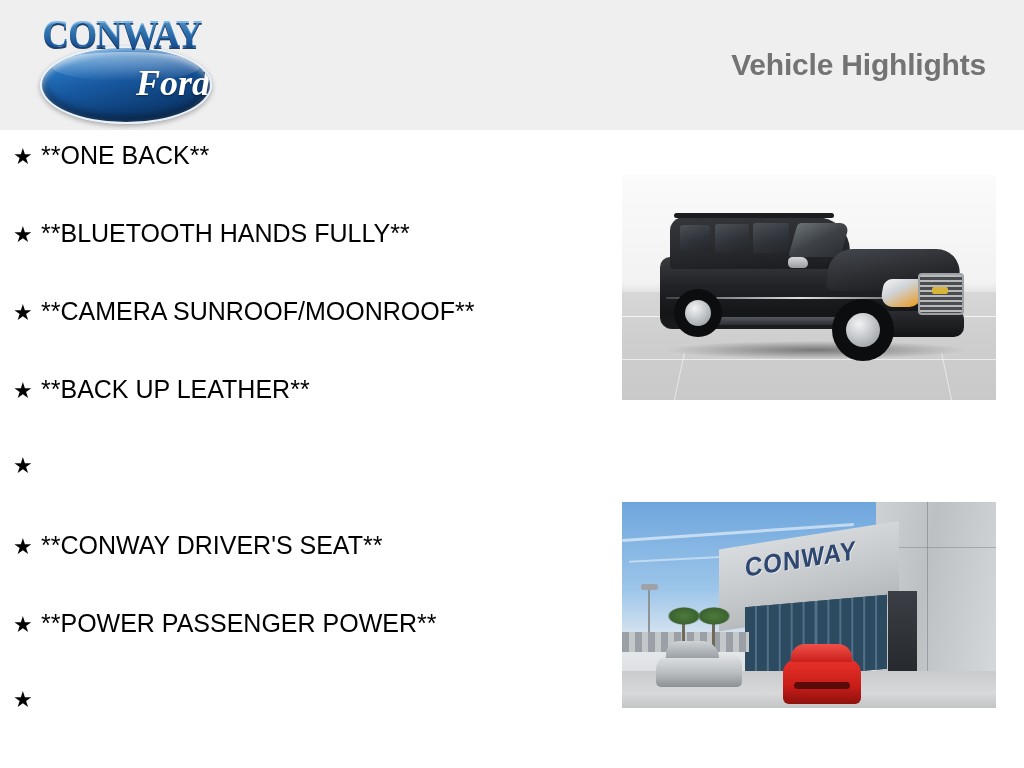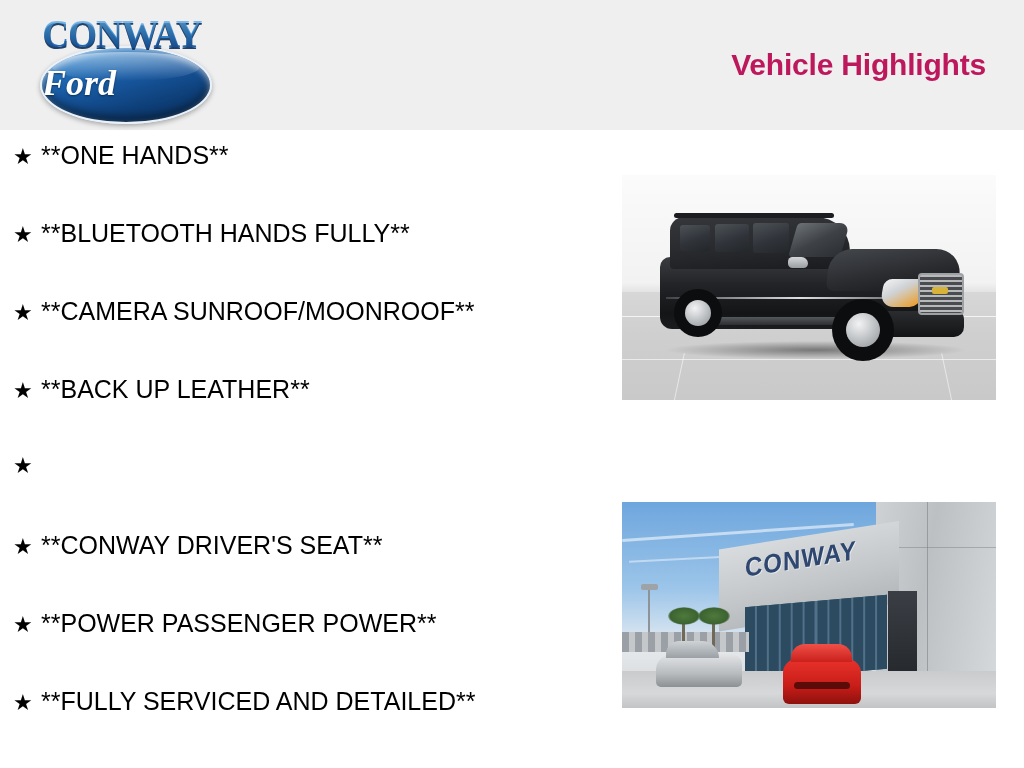--- a/index.html
+++ b/index.html
@@ -95,39 +95,39 @@
     height: 40%;
     border-radius: 50%;
     background: linear-gradient(180deg, rgba(255,255,255,.48), rgba(255,255,255,0));
   }
   #logo-ford {
     position: absolute;
     left: 0;
     top: 50%;
     width: 100%;
     transform: translateY(-54%);
-    text-align: left;
+    text-align: right;
     font-family: "Liberation Serif", serif;
     font-style: italic;
     font-weight: bold;
     font-size: 36px;
     color: #ffffff;
     letter-spacing: 0px;
     text-shadow: 0 1px 2px rgba(0,0,0,.45);
     z-index: 2;
   }
 
   
   #page-title {
     position: absolute;
     right: 38px;
     top: 48px;
     font-size: 30px;
     font-weight: bold;
-    color: #be185d;
+    color: #737373;
     letter-spacing: -0.2px;
     white-space: nowrap;
   }
 
   
   #highlights {
     position: absolute;
     left: 0;
     top: 143px;
     width: 620px;
@@ -496,21 +496,21 @@
     </div>
   </div>
 
   <div id="page-title">Vehicle Highlights</div>
 </div>
 
 <div id="highlights">
 
   <div class="highlight-row">
     <span class="bullet-star">★</span>
-    <span class="highlight-text">**ONE HANDS**</span>
+    <span class="highlight-text">**ONE BACK**</span>
   </div>
 
   <div class="highlight-row">
     <span class="bullet-star">★</span>
     <span class="highlight-text">**BLUETOOTH HANDS FULLY**</span>
   </div>
 
   <div class="highlight-row">
     <span class="bullet-star">★</span>
     <span class="highlight-text">**CAMERA SUNROOF/MOONROOF**</span>
@@ -530,21 +530,20 @@
     <span class="highlight-text">**CONWAY DRIVER'S SEAT**</span>
   </div>
 
   <div class="highlight-row">
     <span class="bullet-star">★</span>
     <span class="highlight-text">**POWER PASSENGER POWER**</span>
   </div>
 
   <div class="highlight-row">
     <span class="bullet-star">★</span>
-    <span class="highlight-text">**FULLY SERVICED AND DETAILED**</span>
   </div>
 
 </div>
 
 <div id="vehicle-photo" class="photo">
   <div class="floor">
     <div class="tile-a"></div>
     <div class="tile-b"></div>
   </div>
   <div class="suv">

